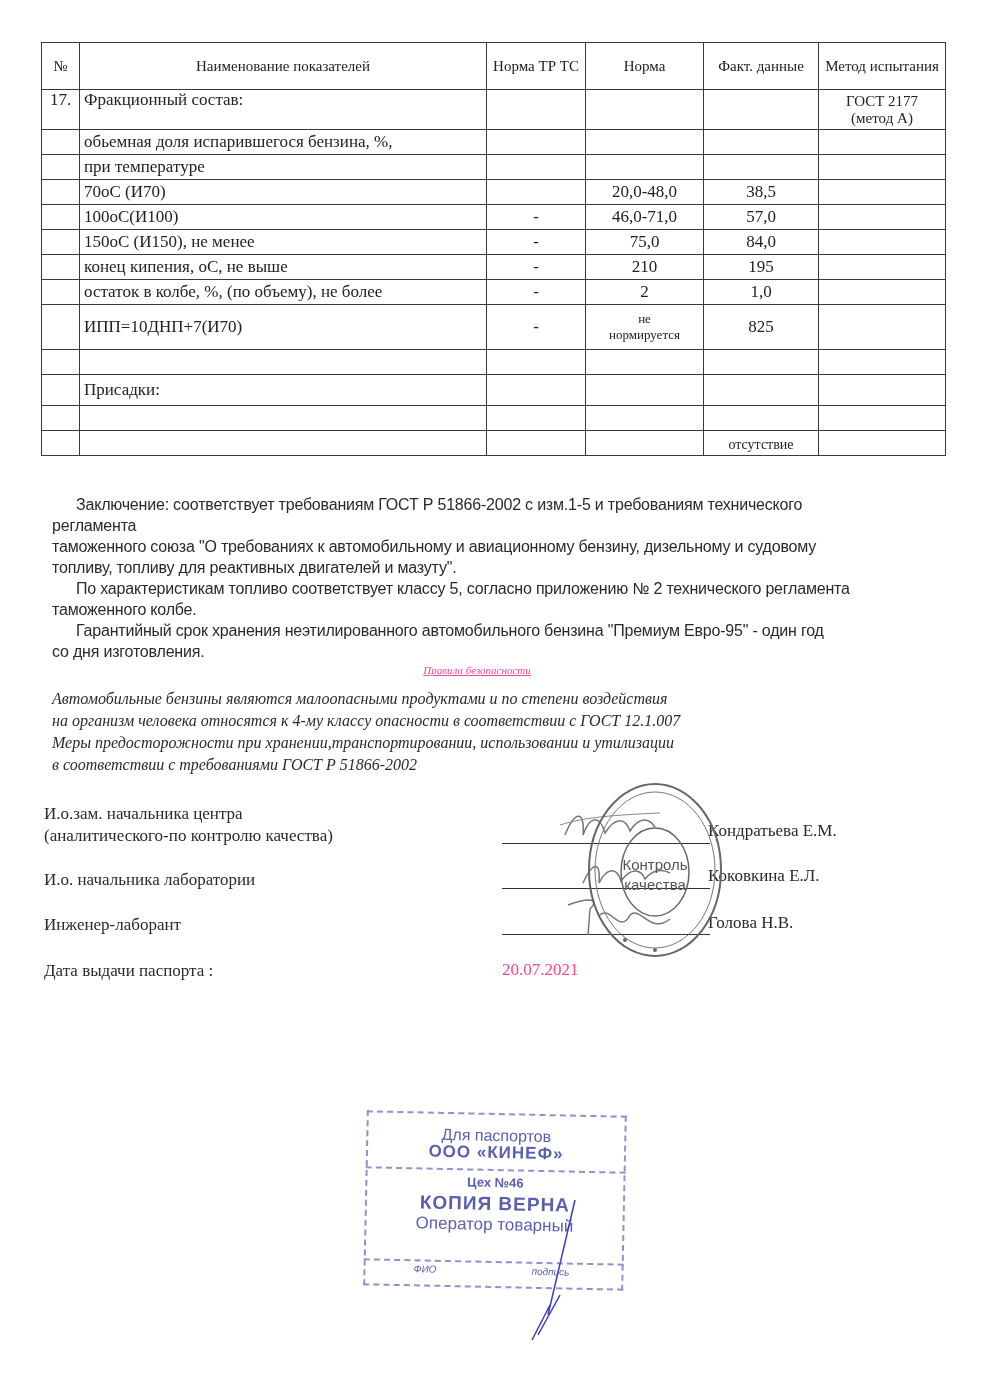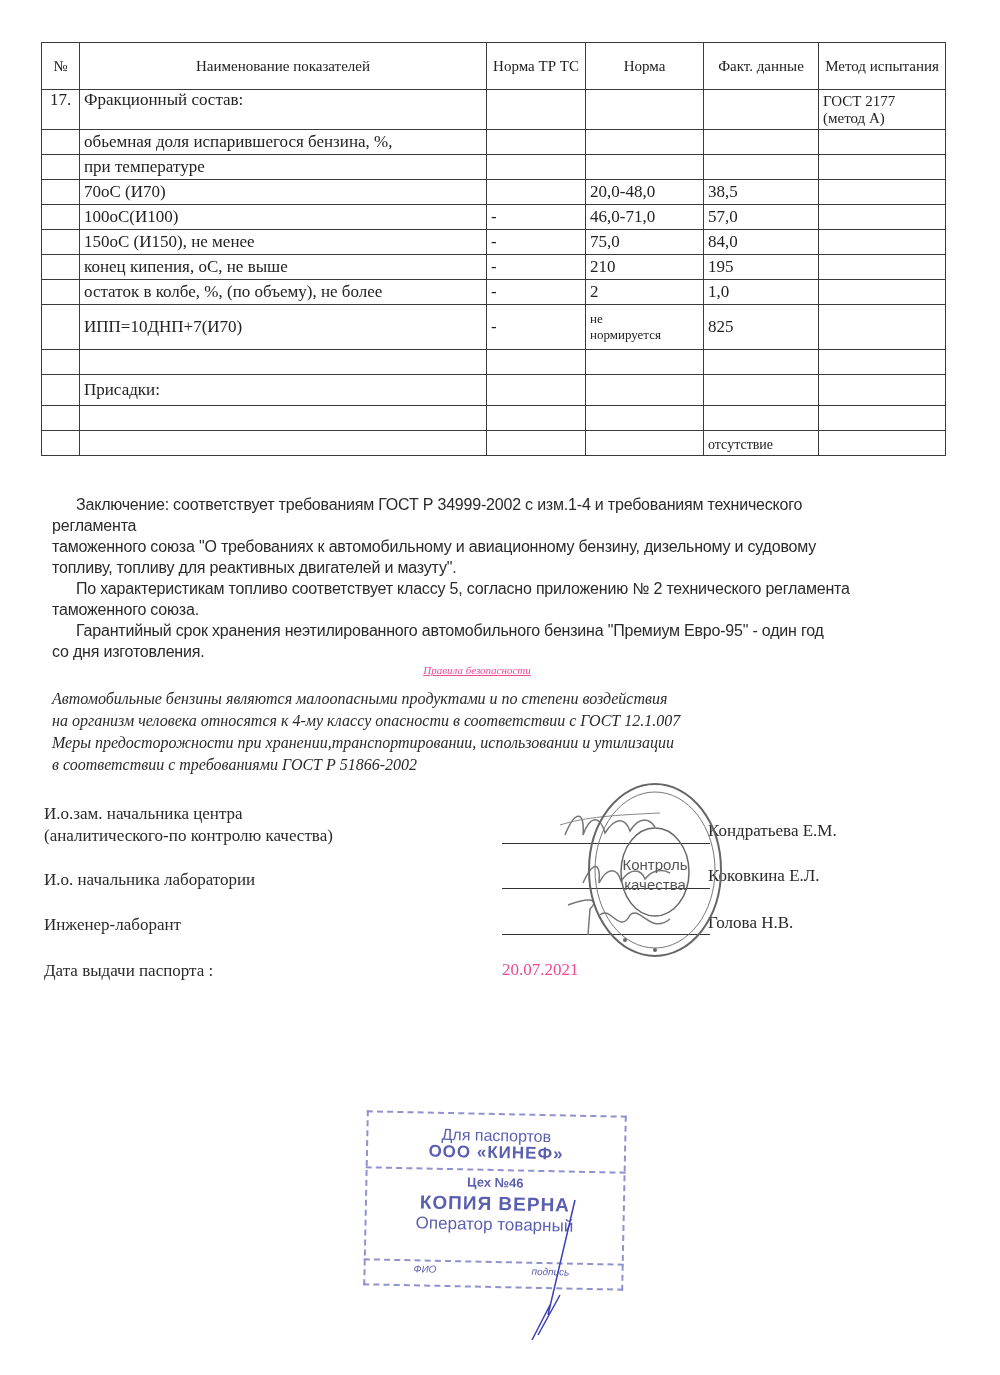--- a/index.html
+++ b/index.html
@@ -25,21 +25,21 @@
       padding: 0 4px;
       font-weight: normal;
       font-size: 17px;
       line-height: 20px;
       vertical-align: middle;
       overflow: hidden;
       white-space: nowrap;
     }
     table.spec th { font-size: 15px; line-height: 18px; text-align: center; }
     table.spec td.num { text-align: center; padding: 0 2px; }
-    table.spec td.c { }
+    table.spec td.c { text-align: center; }
     table.spec td.small { font-size: 13px; line-height: 16px; }
     table.spec td.wrap { white-space: normal; }
     .col-num { width: 38px; }
     .col-name { width: 407px; }
     .col-trts { width: 99px; }
     .col-norm { width: 118px; }
     .col-fact { width: 115px; }
     .col-meth { width: 127px; }
     tr.h-head { height: 47px; }
     tr.h-2 { height: 40px; }
@@ -252,26 +252,26 @@
       <td></td>
       <td class="c"></td>
       <td class="c"></td>
       <td class="c" style="font-size:14px;vertical-align:bottom">отсутствие</td>
       <td class="c"></td>
     </tr>
   </tbody>
     </table>
 
   <div class="para" style="top:494px">
-    <div class="indent">Заключение: соответствует требованиям ГОСТ Р 34999-2002 с изм.1-4 и требованиям технического</div>
+    <div class="indent">Заключение: соответствует требованиям ГОСТ Р 51866-2002 с изм.1-5 и требованиям технического</div>
     <div>регламента</div>
     <div>таможенного союза "О требованиях к автомобильному и авиационному бензину, дизельному и судовому</div>
     <div>топливу, топливу для реактивных двигателей и мазуту".</div>
     <div class="indent">По характеристикам топливо соответствует классу 5, согласно приложению № 2 технического регламента</div>
-    <div>таможенного союза.</div>
+    <div>таможенного колбе.</div>
     <div class="indent">Гарантийный срок хранения неэтилированного автомобильного бензина  "Премиум Евро-95" - один год</div>
     <div>со дня изготовления.</div>
   </div>
 
   <div class="safety-title">Правила безопасности</div>
   <div class="safety-body">
     <div>Автомобильные бензины являются малоопасными продуктами и по степени воздействия</div>
     <div>на организм человека относятся к 4-му классу опасности в соответствии с ГОСТ 12.1.007</div>
     <div>Меры предосторожности при хранении,транспортировании, использовании и утилизации</div>
     <div>в соответствии с требованиями ГОСТ Р 51866-2002</div>

